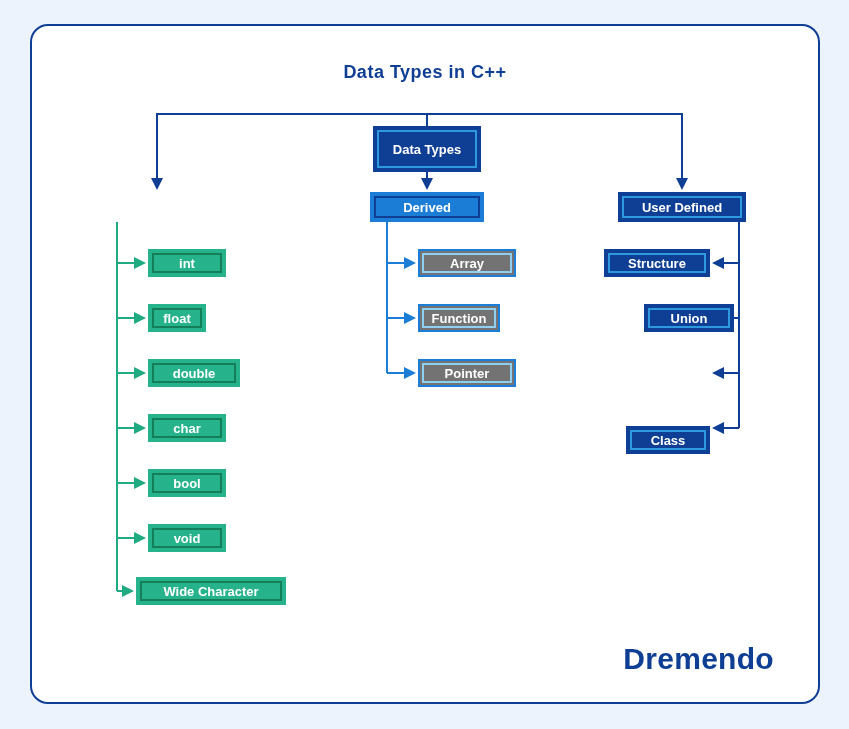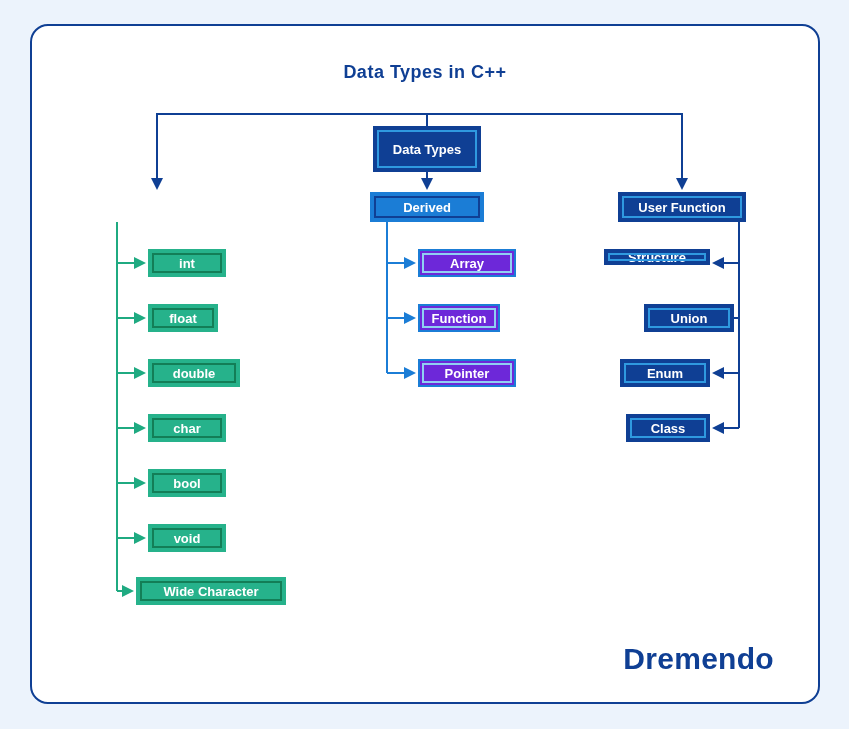--- a/index.html
+++ b/index.html
@@ -62,21 +62,21 @@
   
   .c-prim { background:#1faa81; border:2px solid #1faa81; }
   .c-prim .inner { border-color:#7de6c6; }
   
   .c-primc { background:#26b28b; border:2px solid #26b28b; }
   .c-primc .inner { border-color:#137e57; }
   
   .c-der { background:#1b7dd6; border:2px solid #1b7dd6; }
   .c-der .inner { border-color:#0f3f94; }
   
-  .c-derc { background:#6d28d9; border:2px solid #1b7dd6; }
+  .c-derc { background:#737373; border:2px solid #1b7dd6; }
   .c-derc .inner { border-color:#8fd0f2; }
   
   .c-usr { background:#0f3f94; border:2px solid #0f3f94; }
   .c-usr .inner { border-color:#2f99e0; }
   
   .c-usrc { background:#0f3f94; border:2px solid #0f3f94; }
   .c-usrc .inner { border-color:#2f99e0; }
 
   svg.wires { position:absolute; left:0; top:0; overflow:visible; pointer-events:none; }
 </style>
@@ -128,21 +128,21 @@
   <div class="ibox c-root" style="left:341px; top:100px; width:108px; height:46px;">
     <span>Data Types</span>
       <div class="inner"></div>
   </div>
 
 
   <div class="ibox c-primc" style="left:116px; top:223px; width:78px; height:28px;">
       <span>int</span>
       <div class="inner"></div>
     </div>
-  <div class="ibox c-primc" style="left:116px; top:278px; width:70px; height:28px;text-align:right;">
+  <div class="ibox c-primc" style="left:116px; top:278px; width:58px; height:28px;text-align:right;">
       <span>float</span>
       <div class="inner"></div>
     </div>
   <div class="ibox c-primc" style="left:116px; top:333px; width:92px; height:28px;">
       <span>double</span>
       <div class="inner"></div>
     </div>
   <div class="ibox c-primc" style="left:116px; top:388px; width:78px; height:28px;">
       <span>char</span>
       <div class="inner"></div>
@@ -172,35 +172,31 @@
   <div class="ibox c-derc" style="left:386px; top:278px; width:82px; height:28px;">
       <span>Function</span>
       <div class="inner"></div>
     </div>
   <div class="ibox c-derc" style="left:386px; top:333px; width:98px; height:28px;">
       <span>Pointer</span>
       <div class="inner"></div>
     </div>
 
   <div class="ibox c-usr" style="left:586px; top:166px; width:128px; height:30px;">
-    <span>User Function</span>
+    <span>User Defined</span>
       <div class="inner"></div>
   </div>
 
-  <div class="ibox c-usrc" style="left:572px; top:223px; width:106px; height:16px;">
+  <div class="ibox c-usrc" style="left:572px; top:223px; width:106px; height:28px;">
       <span>Structure</span>
       <div class="inner"></div>
     </div>
   <div class="ibox c-usrc" style="left:588px; top:278px; width:90px;  height:28px;margin-left:24px;">
       <span>Union</span>
       <div class="inner"></div>
     </div>
-  <div class="ibox c-usrc" style="left:588px; top:333px; width:90px;  height:28px;">
-      <span>Enum</span>
-      <div class="inner"></div>
-    </div>
-  <div class="ibox c-usrc" style="left:594px; top:388px; width:84px;  height:28px;">
+  <div class="ibox c-usrc" style="left:594px; top:400px; width:84px;  height:28px;">
       <span>Class</span>
       <div class="inner"></div>
     </div>
 
   <div class="brand">Dremendo</div>
 </div>
 
 </body></html>

